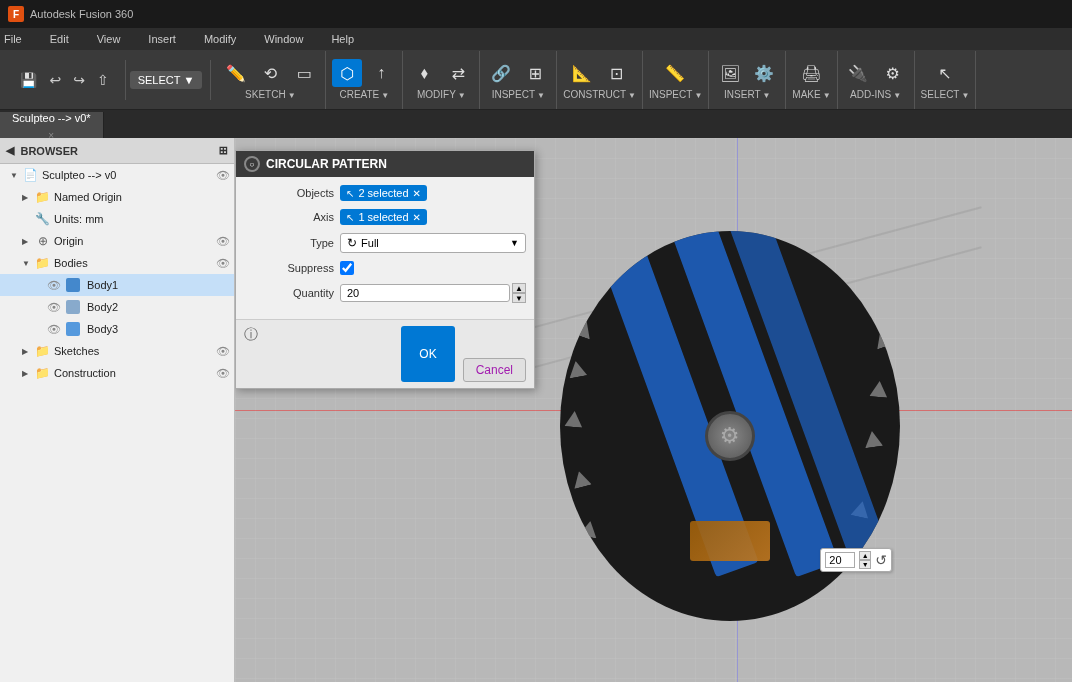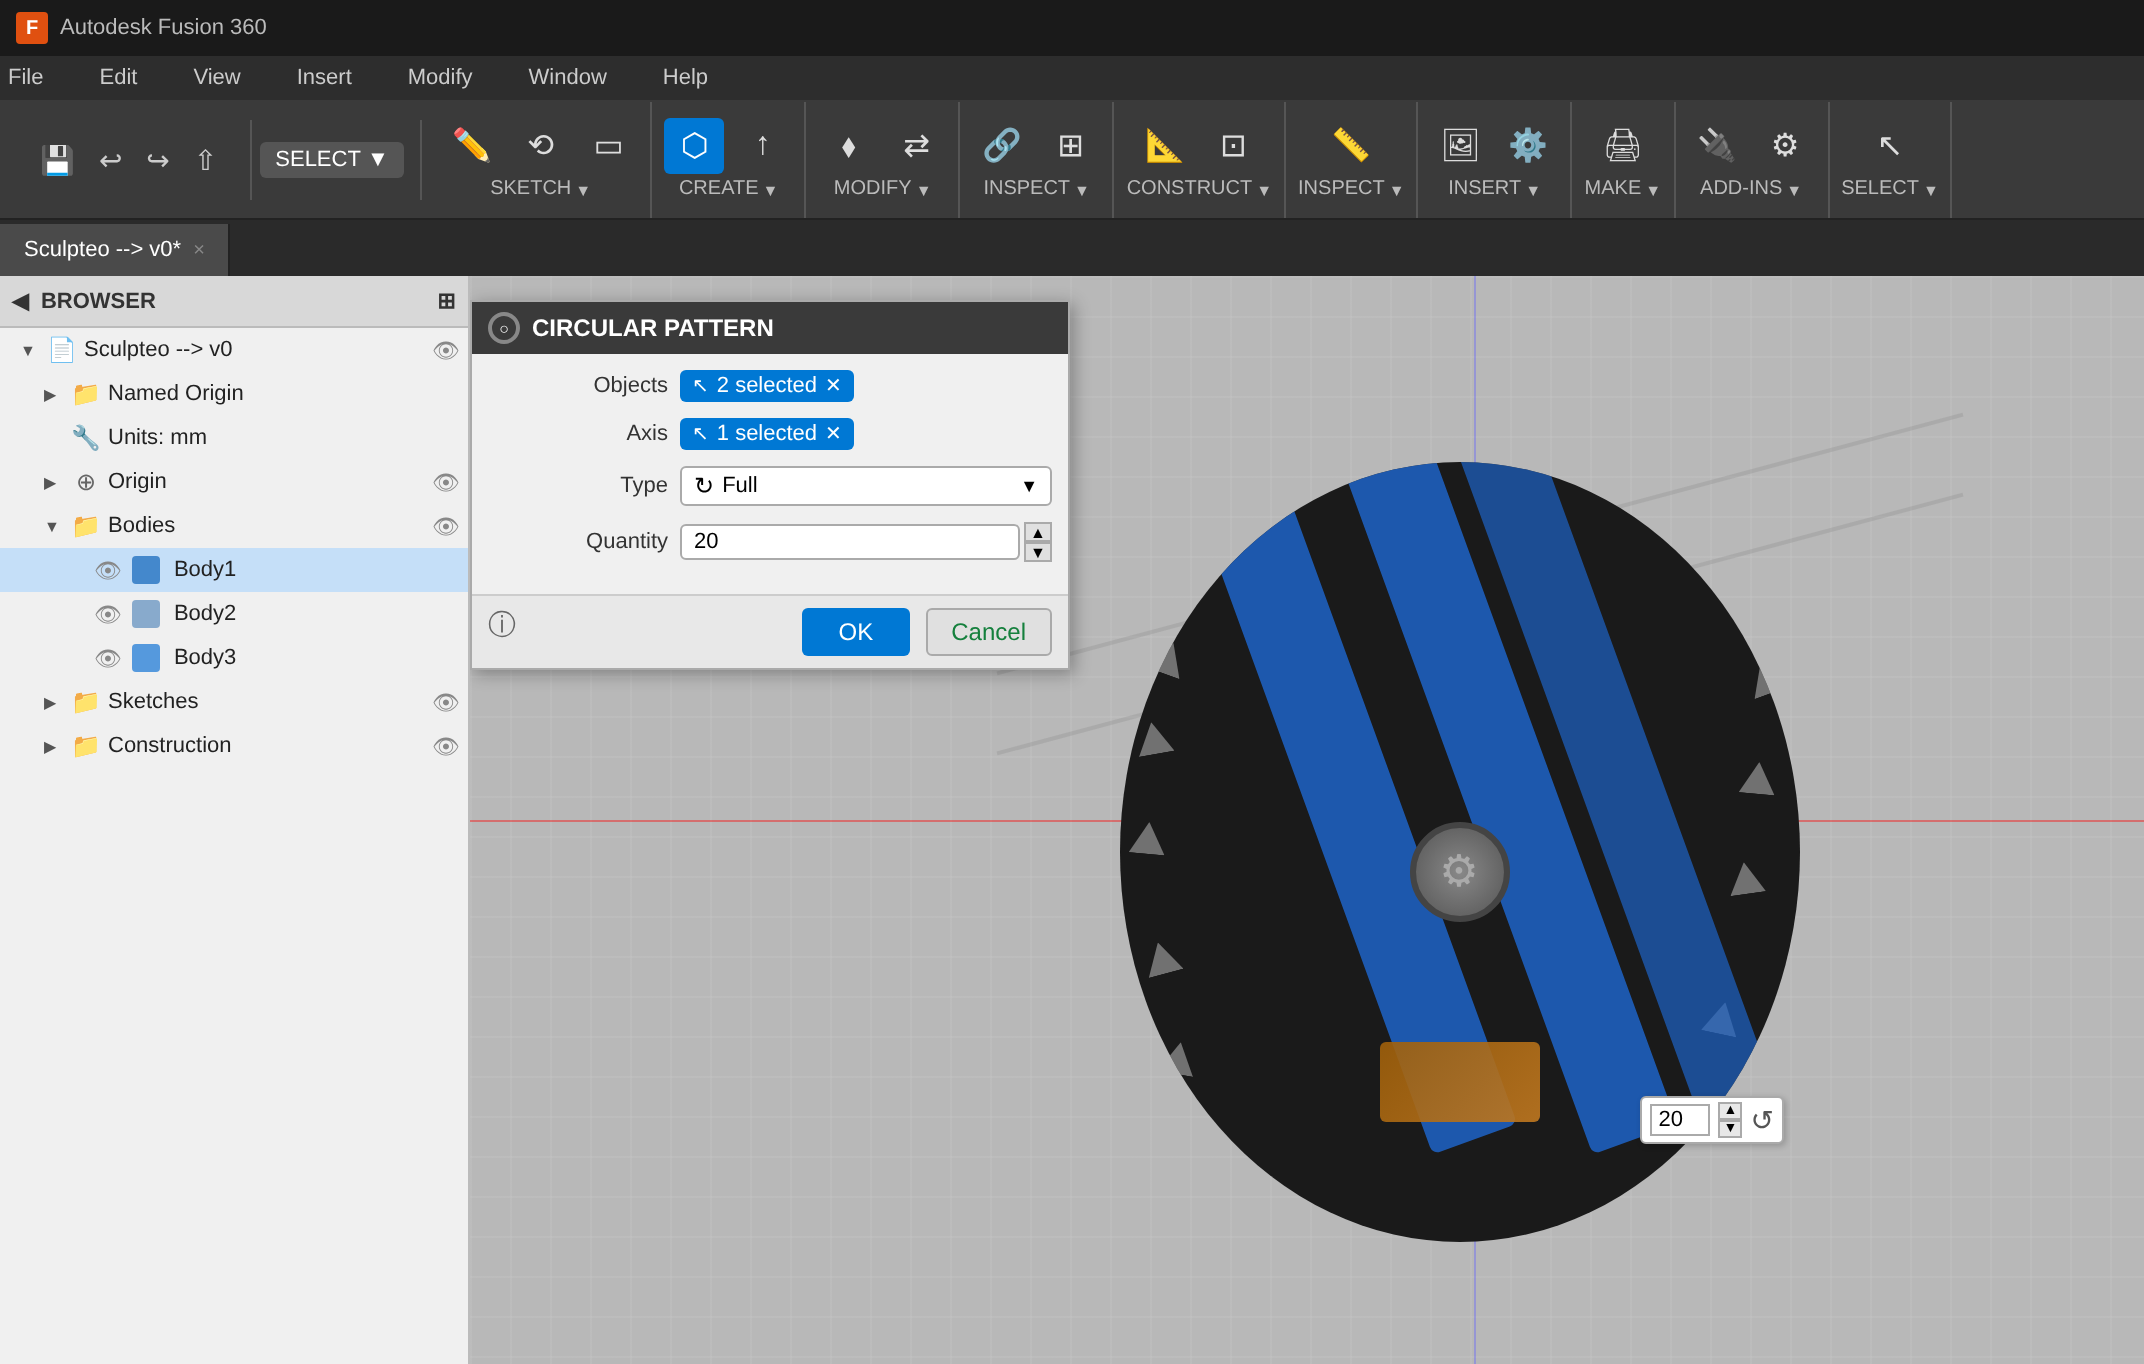--- a/index.html
+++ b/index.html
@@ -93,21 +93,21 @@
       padding: 0 12px;
       background: #3a3a3a;
       color: #bbb;
       display: flex;
       align-items: center;
       font-size: 11px;
       cursor: pointer;
       border-right: 1px solid #222;
       gap: 6px;
     }
-    .tab.active { background: #4a4a4a; color: #fff; }
+    .tab.active { background: #4a4a4a; color: #fff; flex-direction: column; }
     .tab-close { color: #888; font-size: 10px; cursor: pointer; }
 
     
     #main-area {
       display: flex;
       height: calc(682px - 28px - 22px - 60px - 28px);
       background: #c8c8c8;
     }
 
     
@@ -406,26 +406,27 @@
       color: white;
       border: none;
       padding: 4px 18px;
       border-radius: 3px;
       cursor: pointer;
       font-size: 12px;
     }
 
     .btn-cancel {
       background: #e0e0e0;
-      color: #15803d;
+      color: #a21caf;
       border: 1px solid #aaa;
       padding: 4px 12px;
       border-radius: 3px;
       cursor: pointer;
       font-size: 12px;
+      margin-top: 32px;
     }
 
     
     #qty-overlay {
       position: absolute;
       bottom: 110px;
       right: 180px;
       background: white;
       border: 1px solid #aaa;
       border-radius: 3px;
@@ -812,20 +813,24 @@
             <span class="dialog-label">Type</span>
             <div class="type-dropdown">
               <span style="display:flex;align-items:center;gap:4px;">
                 <span style="font-size:12px;">↻</span>
                 <span>Full</span>
               </span>
               <span style="font-size:9px;">▼</span>
             </div>
           </div>
 
+          <div class="dialog-row">
+            <span class="dialog-label">Suppress</span>
+            <input type="checkbox" checked="" style="width: 14px; height: 14px;">
+          </div>
 
           <div class="dialog-row">
             <span class="dialog-label">Quantity</span>
             <div class="qty-wrapper">
               <input type="text" class="qty-input" value="20" style="">
               <div class="qty-spinners">
                 <button class="spin-btn">▲</button>
                 <button class="spin-btn">▼</button>
               </div>
             </div>

